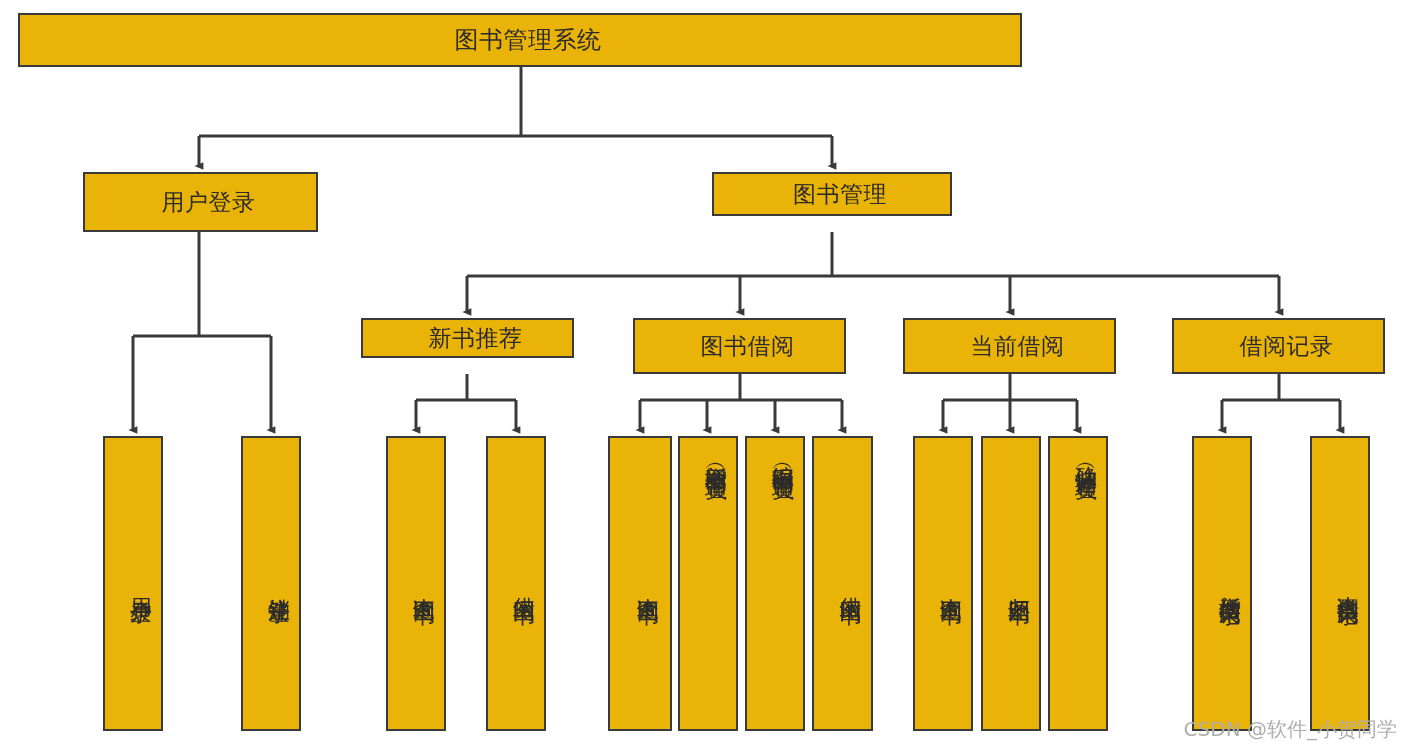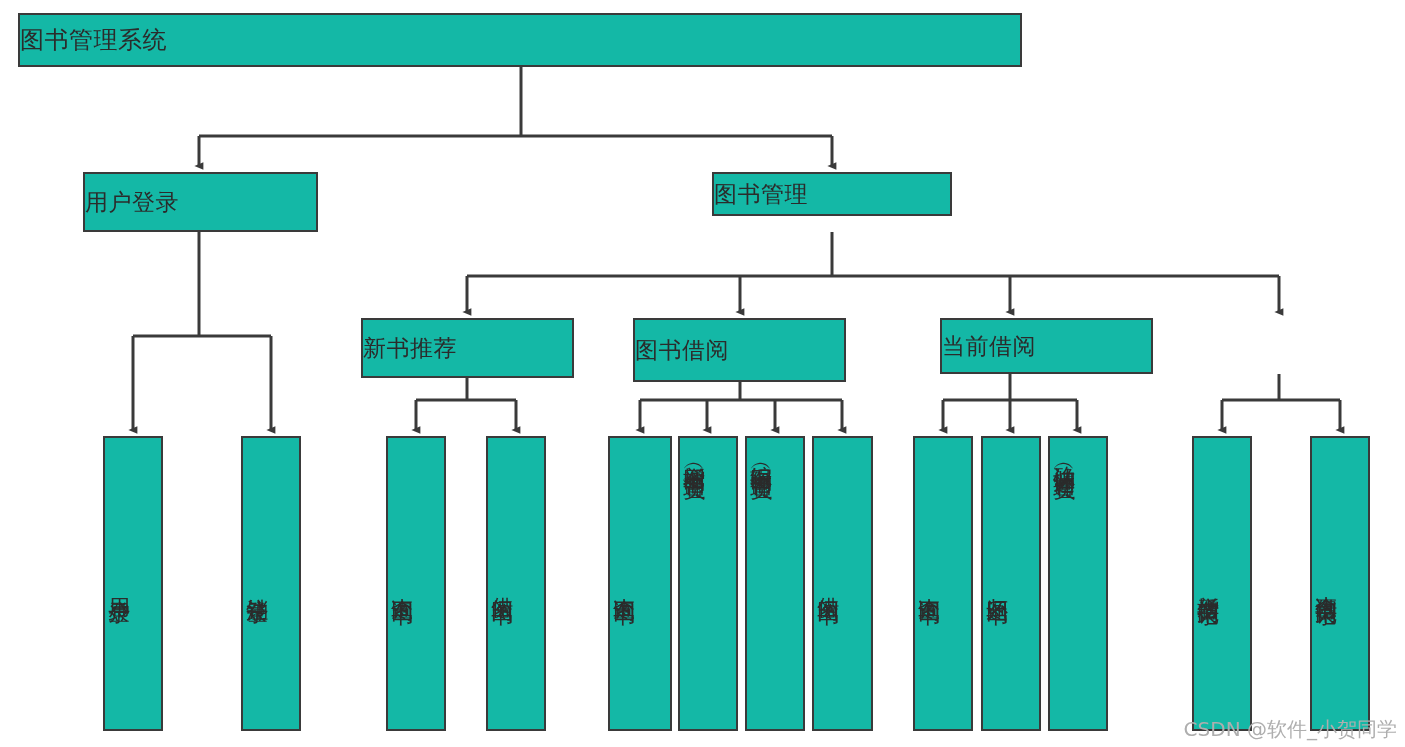--- a/index.html
+++ b/index.html
@@ -23,26 +23,28 @@
     position: absolute;
     left: 0;
     top: 0;
     width: 1405px;
     height: 747px;
     pointer-events: none;
   }
   .node {
     position: absolute;
     box-sizing: border-box;
-    background: #14b8a6;
+    background: #eab308;
     border: 2px solid #3a3a3a;
     display: flex;
     align-items: center;
+    justify-content: center;
     color: #2b2b2b;
     z-index: 2;
+    padding-left: 16px;
   }
   .node-label {
     color: #2b2b2b;
     letter-spacing: 0.5px;
     white-space: nowrap;
   }
   
   .node.horiz .node-label {
     font-size: 23px;
     line-height: 1;
@@ -138,28 +140,31 @@
     <span class="node-label">图书管理系统</span>
   </div>
 
   <div class="node horiz" style="left:83px; top:172px; width:235px; height:60px;">
     <span class="node-label">用户登录</span>
   </div>
   <div class="node horiz" style="left:712px; top:172px; width:240px; height:44px;">
     <span class="node-label">图书管理</span>
   </div>
 
-  <div class="node horiz" style="left:361px; top:318px; width:213px; height:60px;">
+  <div class="node horiz" style="left:361px; top:318px; width:213px; height:40px;">
     <span class="node-label">新书推荐</span>
   </div>
-  <div class="node horiz" style="left:633px; top:318px; width:213px; height:64px;">
+  <div class="node horiz" style="left:633px; top:318px; width:213px; height:56px;">
     <span class="node-label">图书借阅</span>
   </div>
-  <div class="node horiz" style="left:903px; top:318px; width:213px; height:56px;margin-left:37px;">
+  <div class="node horiz" style="left:903px; top:318px; width:213px; height:56px;">
     <span class="node-label">当前借阅</span>
+  </div>
+  <div class="node horiz" style="left:1172px; top:318px; width:213px; height:56px;">
+    <span class="node-label">借阅记录</span>
   </div>
 
   <div class="node vert centered" style="left:103px; top:436px; width:60px; height:295px;">
     <span class="node-label">用户登录</span>
   </div>
   <div class="node vert centered" style="left:241px; top:436px; width:60px; height:295px;">
     <span class="node-label">注销登录</span>
   </div>
 
   <div class="node vert centered" style="left:386px; top:436px; width:60px; height:295px;">

